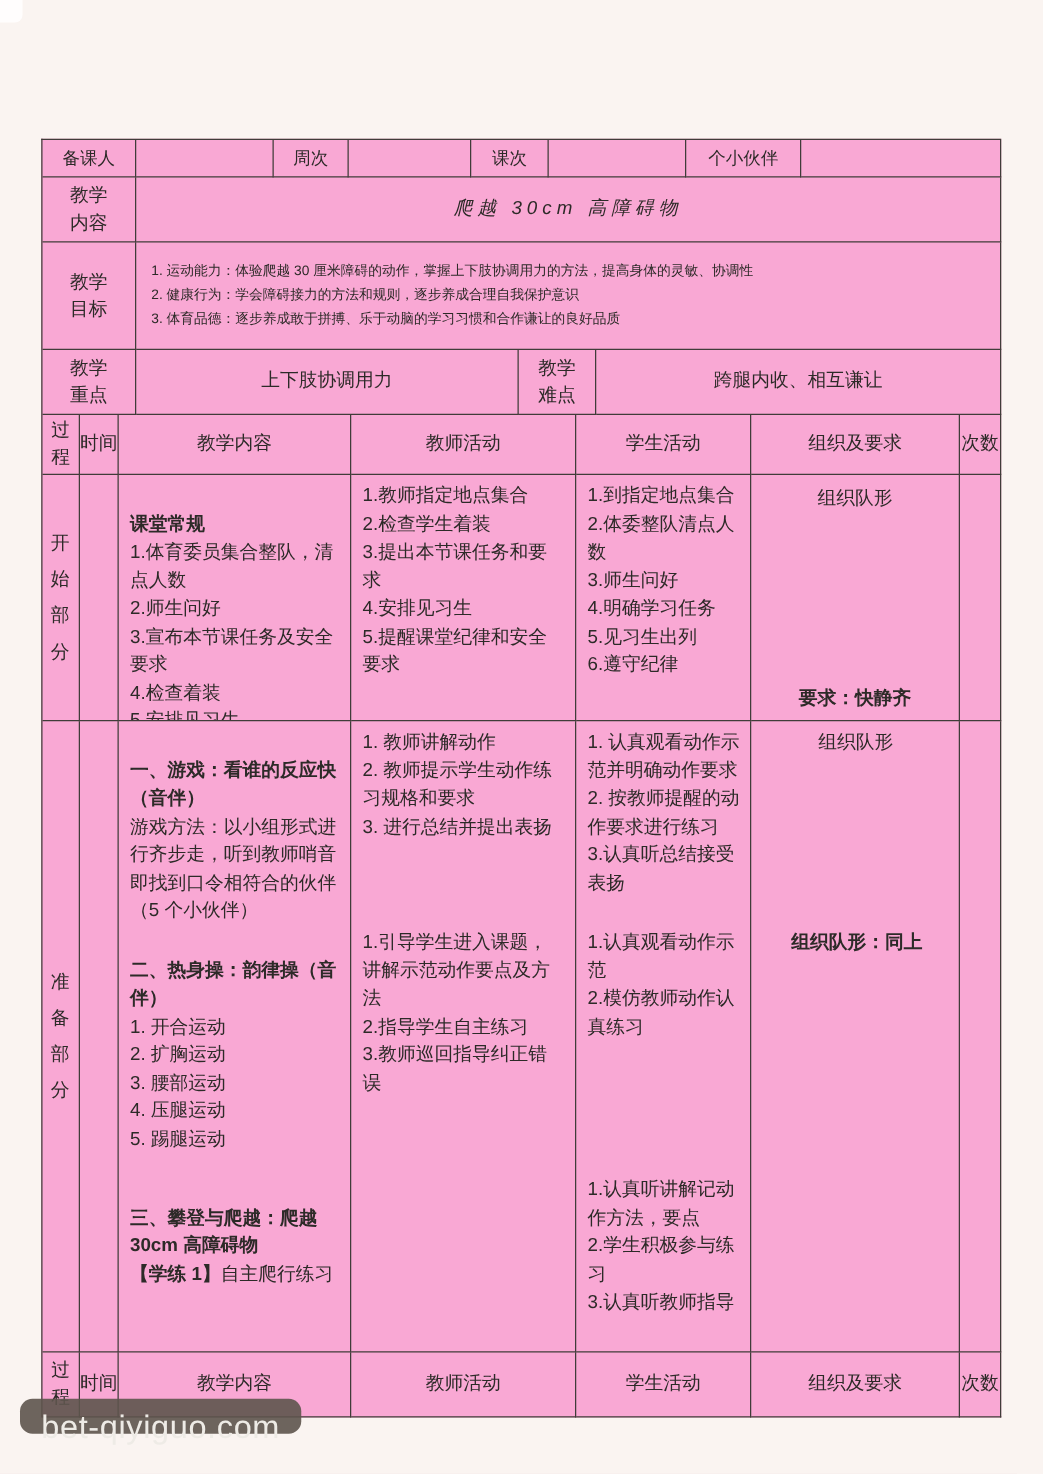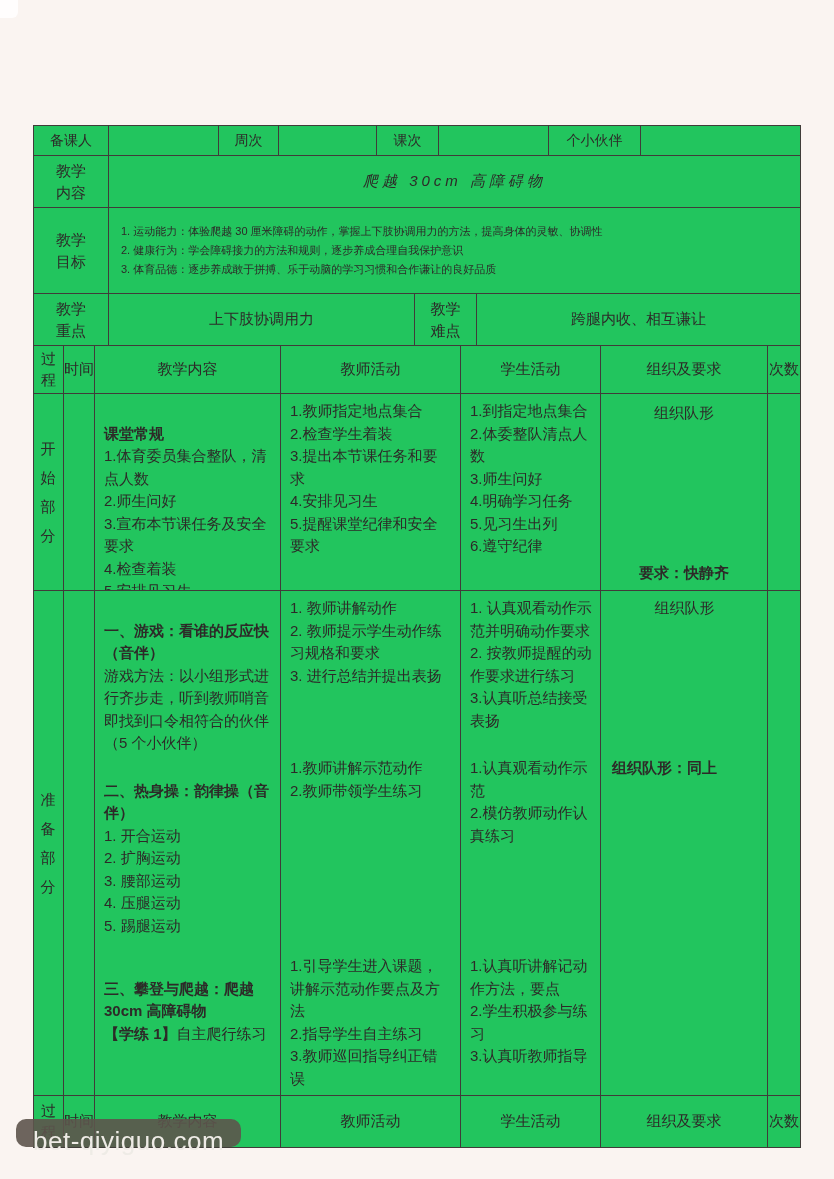--- a/index.html
+++ b/index.html
@@ -1,22 +1,22 @@
 <!DOCTYPE html>
 <html><head>
 <meta charset="utf-8">
 <style>
   html,body { margin:0; padding:0; background:#f6efec; }
   body { font-family:"Liberation Sans","DejaVu Sans",sans-serif; color:#2d2a28; }
   .page { position:relative; width:834px; height:1179px; background:#faf4f1; overflow:hidden; margin:0 auto; }
   .corner-patch { position:absolute; left:0; top:0; width:18px; height:18px; background:#fffdfd; border-radius:0 0 6px 0; }
   .title { position:absolute; top:82px; left:0; right:0; margin:0; text-align:center;
            font-size:21px; font-weight:bold; letter-spacing:3px; color:#242220; }
-  .tbl { position:absolute; left:33px; top:125px; width:767px;
-         border-top:1.5px solid #403c39; border-left:1.5px solid #403c39; background:#22c55e; }
+  .tbl { position:absolute; left:33px; top:111px; width:767px;
+         border-top:1.5px solid #403c39; border-left:1.5px solid #403c39; background:#f9a8d4; }
   .row { display:flex; }
   .cell { border-right:1.5px solid #403c39; border-bottom:1.5px solid #403c39;
           box-sizing:border-box; font-size:15px; line-height:1.5; white-space:pre-line;
           overflow:hidden; }
   .cc { display:flex; align-items:center; justify-content:center; text-align:center; }
   .bold { font-weight:bold; }
 
   
   .r-info { height:30px; }
   .r-info .cell { font-size:14px; }
@@ -45,21 +45,21 @@
   .r-prep  { height:505px; }
   .v-process { font-size:15px; line-height:1.95; letter-spacing:1px; }
   .body-cell { padding:6px 8px 4px 9px; }
   .org-begin { display:flex; flex-direction:column; justify-content:space-between;
                align-items:center; padding:8px 4px 6px 4px; text-align:center; }
 
   
   .prep-col { padding:6px 8px 0 9px; display:flex; flex-direction:column; }
   .pb1 { height:160px; } .pb2 { height:198px; } .pb3 { height:130px; }
   .org-b1 { text-align:center; }
-  .org-b2 { padding-left:2px; }
+  .org-b2 { padding-left:2px;text-align:center; }
 
   .watermark { position:absolute; left:16px; top:1119px; height:28px; line-height:44px;
                padding:0 17px; border-radius:10px; background:rgba(93,84,76,0.90);
                color:#eeebe6; font-size:26px; letter-spacing:0.5px; }
 </style>
 </head>
 <body>
 
 <div class="page">
   <div class="corner-patch"></div>
@@ -167,22 +167,20 @@
         <div class="pb3">
           <span class="bold">三、攀登与爬越：爬越 30cm 高障碍物</span>
           <span class="bold">【学练 1】</span><span>自主爬行练习</span>
         </div>
       </div>
 
       <div class="cell wm4 prep-col">
         <div class="pb1">1.  教师讲解动作
 2.  教师提示学生动作练习规格和要求
 3.  进行总结并提出表扬</div>
-        <div class="pb2">1.教师讲解示范动作
-2.教师带领学生练习</div>
         <div class="pb3">1.引导学生进入课题，讲解示范动作要点及方法
 2.指导学生自主练习
 3.教师巡回指导纠正错误</div>
       </div>
 
       <div class="cell wm5 prep-col">
         <div class="pb1">1.  认真观看动作示范并明确动作要求
 2.  按教师提醒的动作要求进行练习
 3.认真听总结接受表扬</div>
         <div class="pb2">1.认真观看动作示范

